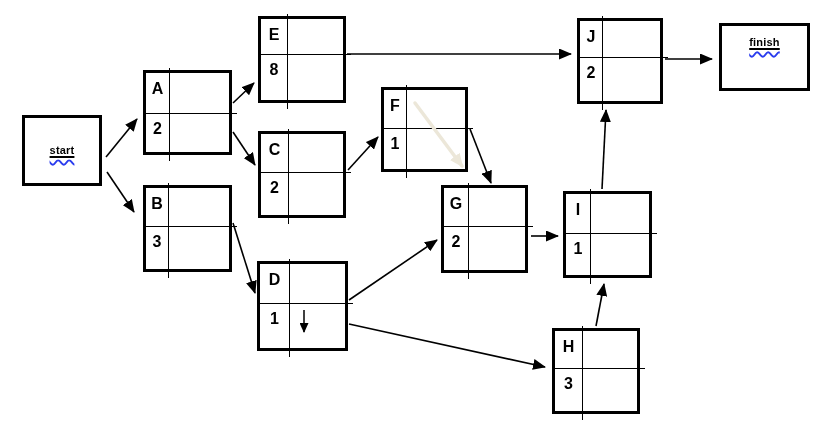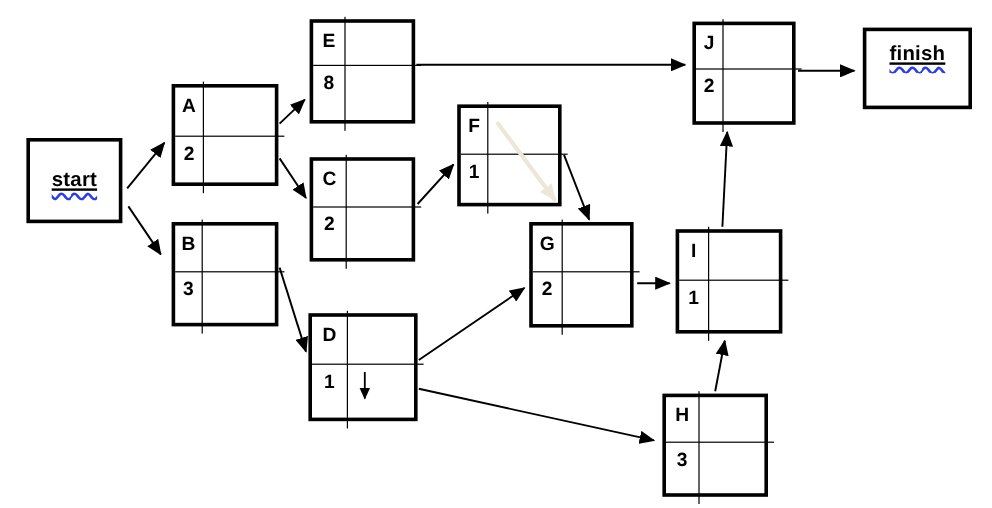--- a/index.html
+++ b/index.html
@@ -19,21 +19,21 @@
   .terminal{
     display:flex;
     align-items:center;
     justify-content:center;
   }
   .node-finish{
     align-items:flex-start;
     padding-top:10px;
   }
   .terminal-label{
-    font-size:17px;
+    font-size:11px;
     font-weight:700;
     color:#000;
     letter-spacing:.2px;
     text-decoration-line:underline;
     text-decoration-style:wavy;
     text-decoration-color:#2a3cee;
     text-decoration-thickness:1.5px;
     text-underline-offset:5px;
     line-height:1.1;
   }

